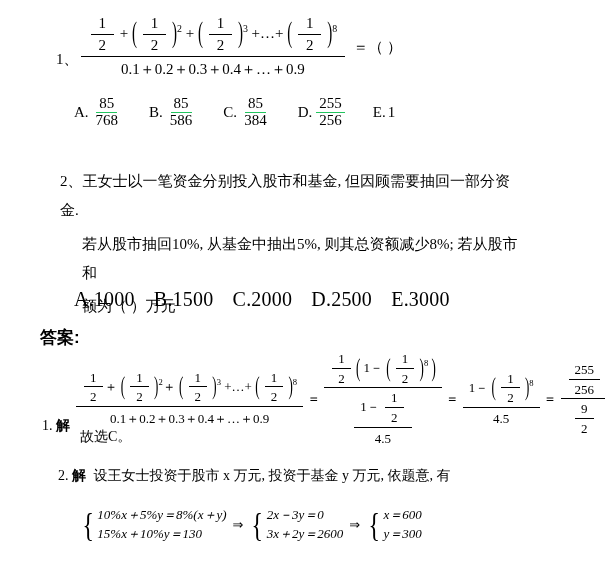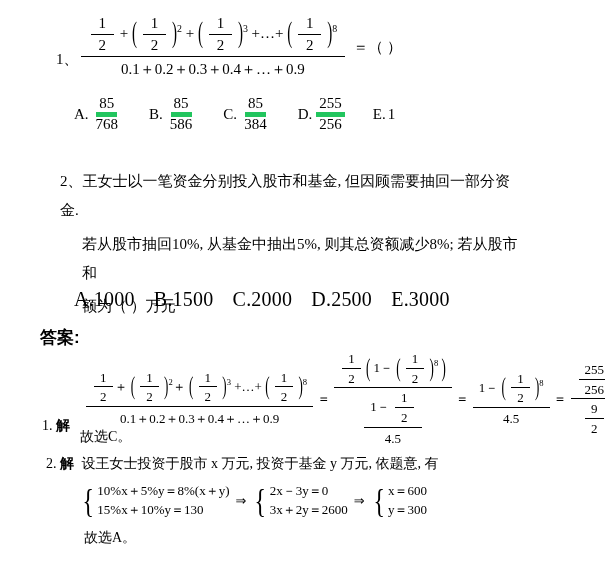--- a/index.html
+++ b/index.html
@@ -24,21 +24,21 @@
   .frac {
     display: inline-flex;
     flex-direction: column;
     align-items: center;
     vertical-align: middle;
     margin: 0 2px;
     line-height: 1.05;
   }
   .frac > .num {
     padding: 0 3px;
-    border-bottom: 5px solid #22c55e;
+    border-bottom: 1px solid #22c55e;
   }
   .frac > .den {
     padding: 0 3px;
   }
   .sup {
     font-size: 0.66em;
     vertical-align: super;
   }
   .paren-big {
     display: inline-block;
@@ -132,61 +132,62 @@
   
   .sol1 {
     position: absolute;
     left: 42px;
     top: 352px;
     display: flex;
     align-items: flex-end;
     font-size: 14px;
   }
   .sol1 .tag {
-    margin-right: 16px;
+    margin-right: 6px;
     padding-bottom: 12px;
     white-space: nowrap;
   }
   .sol1 .tag b { font-weight: bold; }
   .sol1 .row {
     display: flex;
     align-items: center;
     font-size: 13px;
   }
   .sol1 .bigfrac .num { padding: 0 6px 2px 6px; }
   .sol1 .bigfrac .den { padding: 3px 6px 0 6px; }
   .op { margin: 0 4px; }
 
   .sol2 {
     position: absolute;
     left: 42px;
     top: 446px;
     font-size: 14px;
     line-height: 2.0;
   }
-  .sol2 p { margin: 4px; }
+  .sol2 p { margin: 16px; }
   .sol2 .tag b { font-weight: bold; margin-right: 4px; }
   .sysrow {
     display: flex;
     align-items: center;
     padding-left: 38px;
     font-size: 13px;
   }
   .brace {
     font-size: 34px;
     line-height: 0.8;
     font-weight: 300;
     margin-right: 1px;
     transform: scaleX(0.7);
     display: inline-block;
   }
   .syscol {
     display: inline-flex;
     flex-direction: column;
     line-height: 1.45;
+    font-style: italic;
   }
   .arrow { margin: 0 6px; }
   .tail-line {
     padding-left: 38px;
   }
   .tail-line2 {
     padding-left: 38px;
   }
 </style>
 </head>

